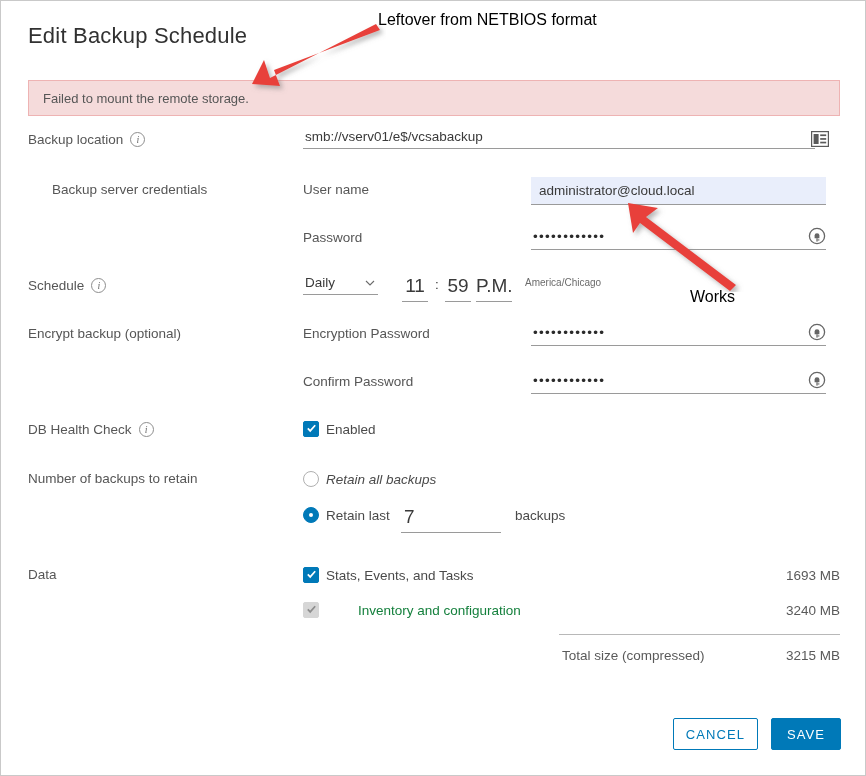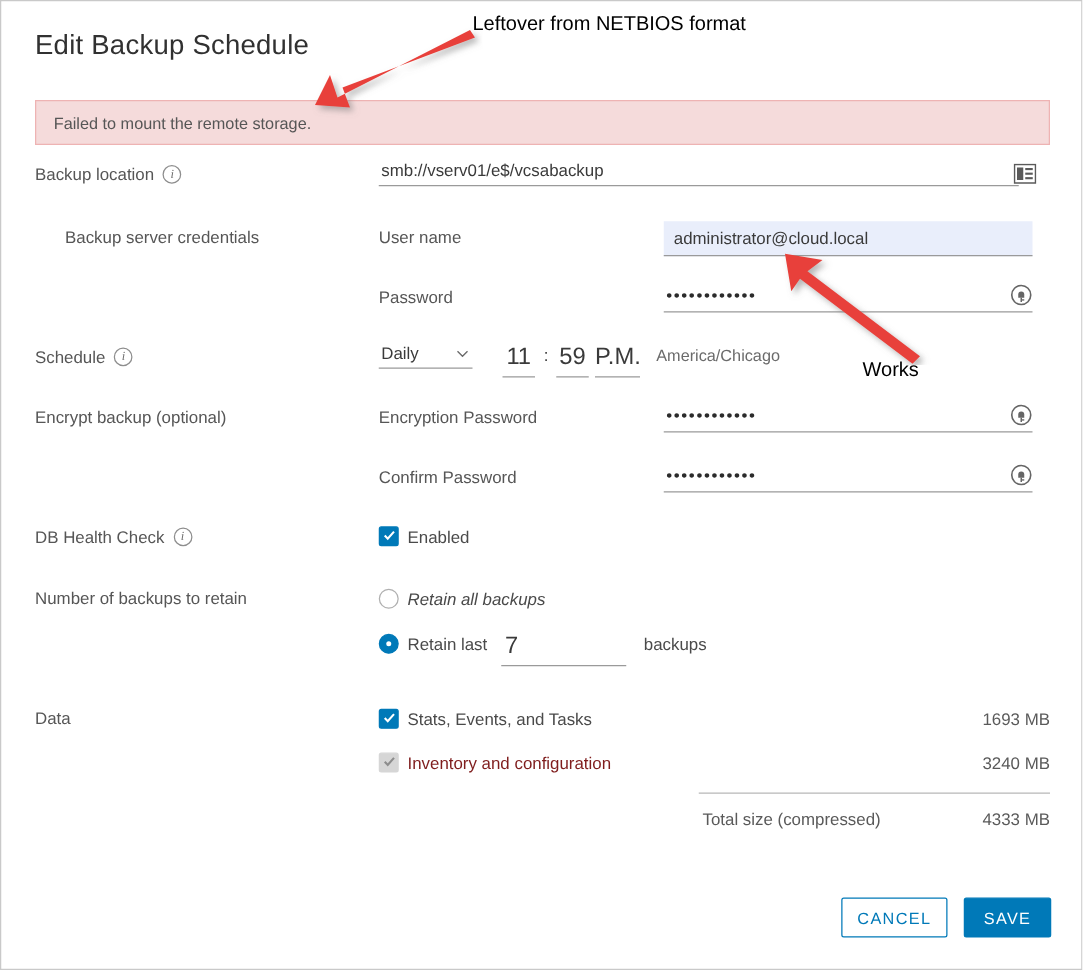--- a/index.html
+++ b/index.html
@@ -158,21 +158,21 @@
     padding-bottom: 4px;
     cursor: text;
   }
   .colon {
     position: absolute;
     font-size: 13.5px;
     color: #3a3a3a;
   }
   .tz {
     position: absolute;
-    font-size: 13px;
+    font-size: 10px;
     color: #6b6b6b;
   }
 
   
   .cb {
     position: absolute;
     width: 16px;
     height: 16px;
     border-radius: 2px;
     box-sizing: border-box;
@@ -193,21 +193,21 @@
     top: 2px;
     width: 9px;
     height: 9px;
   }
   .cb-label {
     position: absolute;
     font-size: 13.5px;
     color: #4a4a4a;
     white-space: nowrap;
   }
-  .cb-label.muted { color: #7f1d1d; }
+  .cb-label.muted { color: #15803d; margin-left: 32px; }
 
   
   .radio {
     position: absolute;
     width: 16px;
     height: 16px;
     border-radius: 50%;
     box-sizing: border-box;
     border: 1px solid #b0b0b0;
     background: #fff;
@@ -416,21 +416,21 @@
   <div class="cb disabled" style="left:302px; top:601px;">
     <svg class="tick" viewBox="0 0 9 9">
       <path d="M0.8 4.4 L3.2 6.9 L8.2 1.3" fill="none" stroke="#8d8d8d" stroke-width="1.7"></path>
     </svg>
   </div>
   <div class="cb-label muted" style="left:325px; top:602px;">Inventory and configuration</div>
   <div class="size-val" style="left:749px; top:602px;">3240 MB</div>
 
   <div class="total-rule"></div>
   <div class="total-label">Total size (compressed)</div>
-  <div class="size-val" style="left:749px; top:647px;">4333 MB</div>
+  <div class="size-val" style="left:749px; top:647px;">3215 MB</div>
 
   <div class="btn btn-cancel">CANCEL</div>
   <div class="btn btn-save">SAVE</div>
 
   <div class="annot-text" style="left:377px; top:10px;">Leftover from NETBIOS format</div>
   <svg class="annot-arrow" style="left:225px; top:15px;" width="160" height="80" viewBox="0 0 160 80">
     <defs>
       <filter id="sh1" x="-30%" y="-30%" width="180%" height="180%">
         <feDropShadow dx="3" dy="3" stdDeviation="2.4" flood-color="#7a7a7a" flood-opacity="0.55"></feDropShadow>
       </filter>

